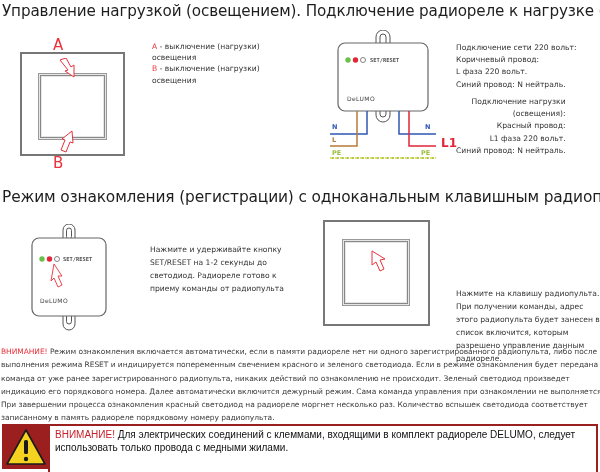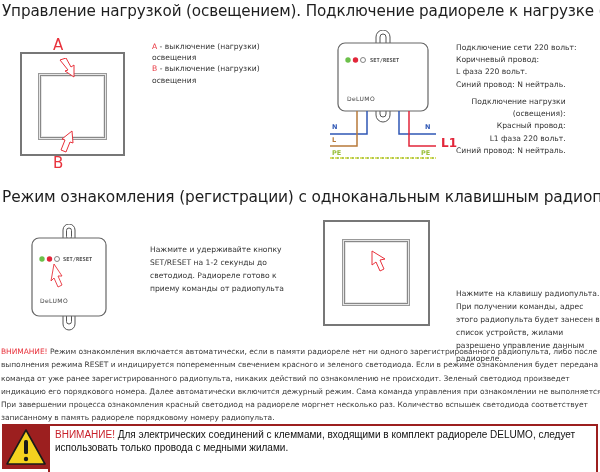--- a/index.html
+++ b/index.html
@@ -118,21 +118,21 @@
   <div class="abs frame-inner" style="left:21px;top:21px;width:64px;height:63px;"></div>
   <svg class="abs" style="left:47px;top:30px;" width="18" height="24" viewBox="0 0 18 24">
     <path d="M2 1 L2 15 L6 12 L10 21 L14 19 L10 10 L15 9 Z" fill="#fff" stroke="#e8323c" stroke-width="1"></path>
   </svg>
 </div>
 
 <div class="abs small" style="left:456px;top:245px;line-height:13px;margin-top:42px;">
   <div>Нажмите на клавишу радиопульта.</div>
   <div>При получении команды, адрес</div>
   <div>этого радиопульта будет занесен в</div>
-  <div>список устройств, жилами</div>
+  <div>список включится, которым</div>
   <div>разрешено управление данным</div>
   <div>радиореле.</div>
 </div>
 
 <div class="abs para" style="left:1px;top:345px;">
   <div><span class="red">ВНИМАНИЕ!</span><span> Режим ознакомления включается автоматически, если в памяти радиореле нет ни одного зарегистрированного радиопульта, либо после</span></div>
   <div>выполнения режима RESET и индицируется попеременным свечением красного и зеленого светодиода. Если в режиме ознакомления будет передана</div>
   <div>команда от уже ранее зарегистрированного радиопульта, никаких действий по ознакомлению не происходит. Зеленый светодиод произведет</div>
   <div>индикацию его порядкового номера. Далее автоматически включится дежурный режим. Сама команда управления при ознакомлении не выполняется.</div>
   <div>При завершении процесса ознакомления красный светодиод на радиореле моргнет несколько раз. Количество вспышек светодиода соответствует</div>

